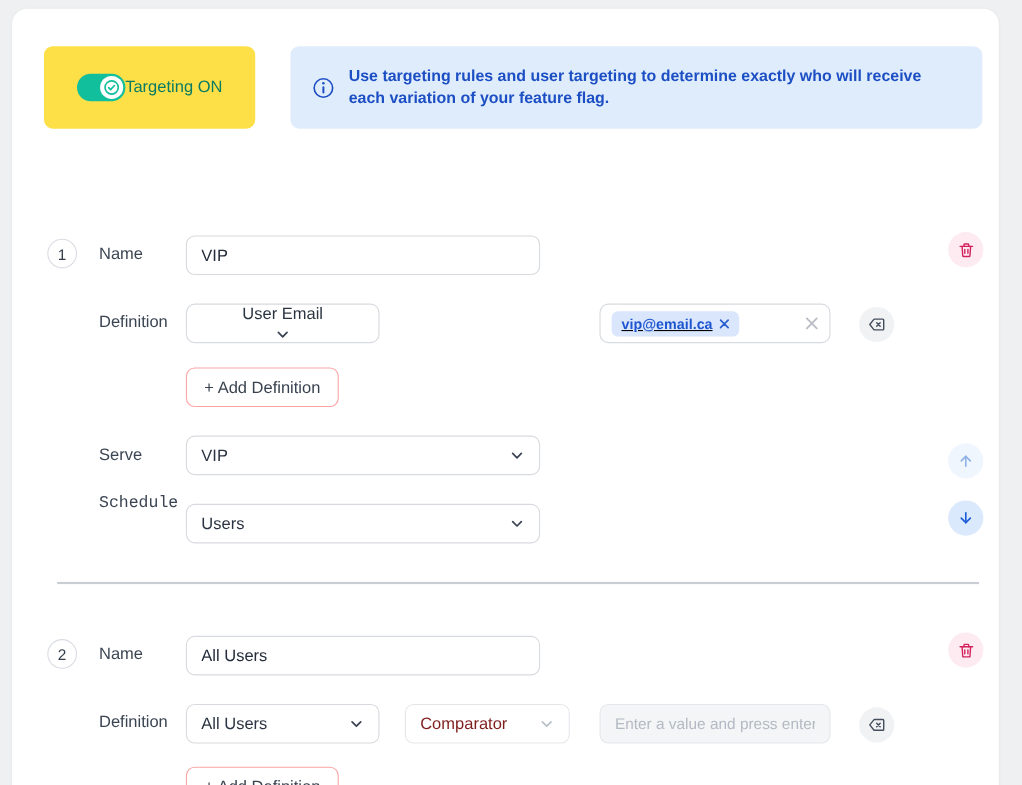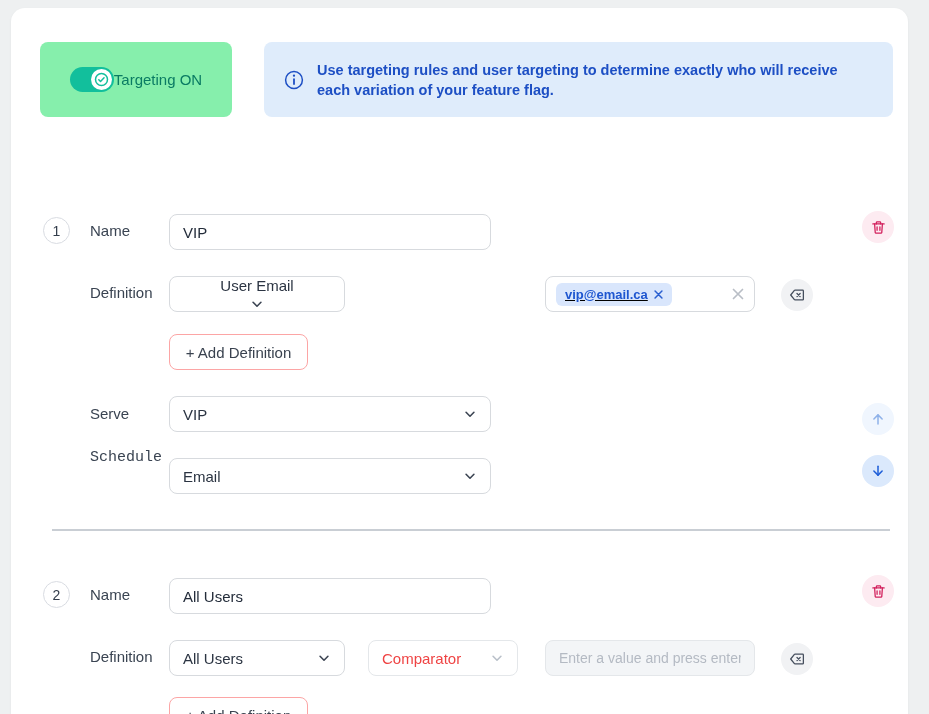--- a/index.html
+++ b/index.html
@@ -10,21 +10,21 @@
     -webkit-font-smoothing:antialiased;
   }
   .card{
     position:absolute;left:11px;top:8px;width:897px;height:780px;
     background:#ffffff;border-radius:14px;
     box-shadow:0 1px 3px rgba(16,24,40,.05);
   }
   .abs{position:absolute;box-sizing:border-box;}
 
   
-  .toggle-box{left:29px;top:34px;width:192px;height:75px;background:#86efac;border-radius:8px;
+  .toggle-box{left:29px;top:34px;width:192px;height:75px;background:#fde047;border-radius:8px;
     display:flex;align-items:center;justify-content:center;}
   .toggle{width:44px;height:25px;background:#12bf9c;border-radius:13px;position:relative;cursor:pointer;flex:0 0 auto;}
   .toggle-knob{position:absolute;right:2px;top:2px;width:21px;height:21px;background:#fff;border-radius:50%;
     display:flex;align-items:center;justify-content:center;color:#12bf9c;}
   .toggle-label{font-size:15px;font-weight:500;color:#0a7b63;}
 
   
   .banner{left:253px;top:34px;width:629px;height:75px;background:#dfecfb;border-radius:8px;
     display:flex;align-items:center;padding:0 20px;gap:13px;color:#1d4fc4;}
   .banner-icon{flex:0 0 auto;display:flex;}
@@ -41,21 +41,21 @@
   .field-label{font-size:15px;font-weight:500;color:#3a4452;line-height:20px;}
   .text-input{height:36px;border:1px solid #d7dade;border-radius:8px;padding:0 13px;
     font-size:15px;color:#232c3a;background:#fff;outline:none;font-family:inherit;}
   .text-input.disabled{background:#f3f5f7;border-color:#e4e7ea;font-size:14px;}
   .text-input.disabled::placeholder{color:#b4bac3;}
   .sel{height:36px;border:1px solid #d7dade;border-radius:8px;padding:0 13px;background:#fff;
     display:flex;align-items:center;justify-content:space-between;cursor:pointer;}
   .sel-text{font-size:15px;font-weight:500;color:#2b3442;}
   .sel .chev{color:#3b4452;display:flex;}
   .sel.disabled{border-color:#e4e7ea;cursor:default;}
-  .sel.disabled .sel-text{color:#ef4444;font-weight:400;}
+  .sel.disabled .sel-text{color:#7f1d1d;font-weight:400;}
   .sel.disabled .chev{color:#b9c0c9;}
 
   .tagbox{height:36px;border:1px solid #d7dade;border-radius:8px;background:#fff;
     display:flex;align-items:center;padding:0 10px;text-decoration:underline;}
   .chip{background:#d9e6fc;border-radius:6px;padding:4px 9px;display:flex;align-items:center;gap:6px;
     font-size:13px;font-weight:700;color:#1e56d0;}
   .chip .chip-x{display:flex;cursor:pointer;color:#2a5fd0;}
   .tag-clear{margin-left:auto;display:flex;color:#b9bec6;cursor:pointer;}
 
   .outline-btn{height:36px;border:1px solid #fca5a5;border-radius:8px;background:#fff;
@@ -156,21 +156,21 @@
   </div>
   <div class="abs circle-btn up" style="left:851px;top:395px;">
     <svg width="18" height="18" viewBox="0 0 24 24" fill="none" stroke="currentColor" stroke-width="2" stroke-linecap="round" stroke-linejoin="round">
       <path d="M12 18.5V6.5"></path>
         <path d="M6.5 12L12 6.5 17.5 12"></path>
     </svg>
   </div>
 
   <div class="abs field-label" style="left:79px;top:440px;font-family:Liberation Mono, monospace;">Schedule</div>
   <div class="abs sel" style="left:158px;top:450px;width:322px;">
-    <span class="sel-text">Email</span>
+    <span class="sel-text">Users</span>
     <span class="chev">
       <svg width="14" height="14" viewBox="0 0 16 16">
           <path d="M3.5 6l4.5 4.5L12.5 6" fill="none" stroke="currentColor" stroke-width="1.8" stroke-linecap="round" stroke-linejoin="round"></path>
         </svg>
     </span>
   </div>
   <div class="abs circle-btn down" style="left:851px;top:447px;">
     <svg width="18" height="18" viewBox="0 0 24 24" fill="none" stroke="currentColor" stroke-width="2" stroke-linecap="round" stroke-linejoin="round">
       <path d="M12 5.5v12"></path>
         <path d="M6.5 12L12 17.5 17.5 12"></path>

